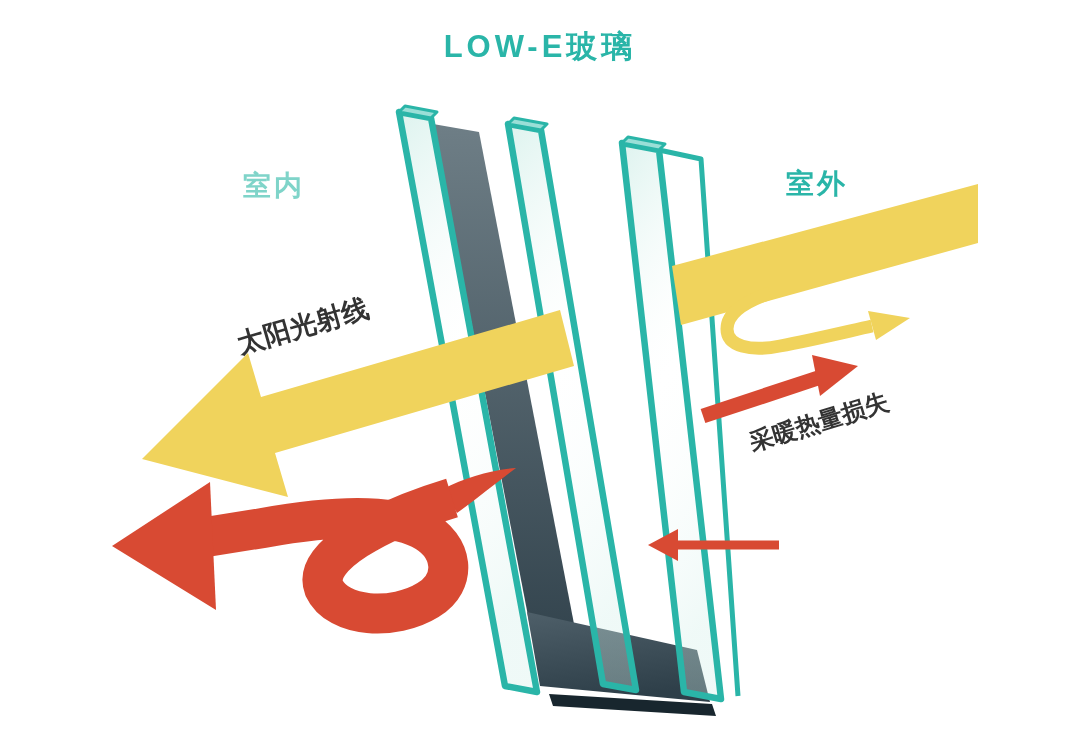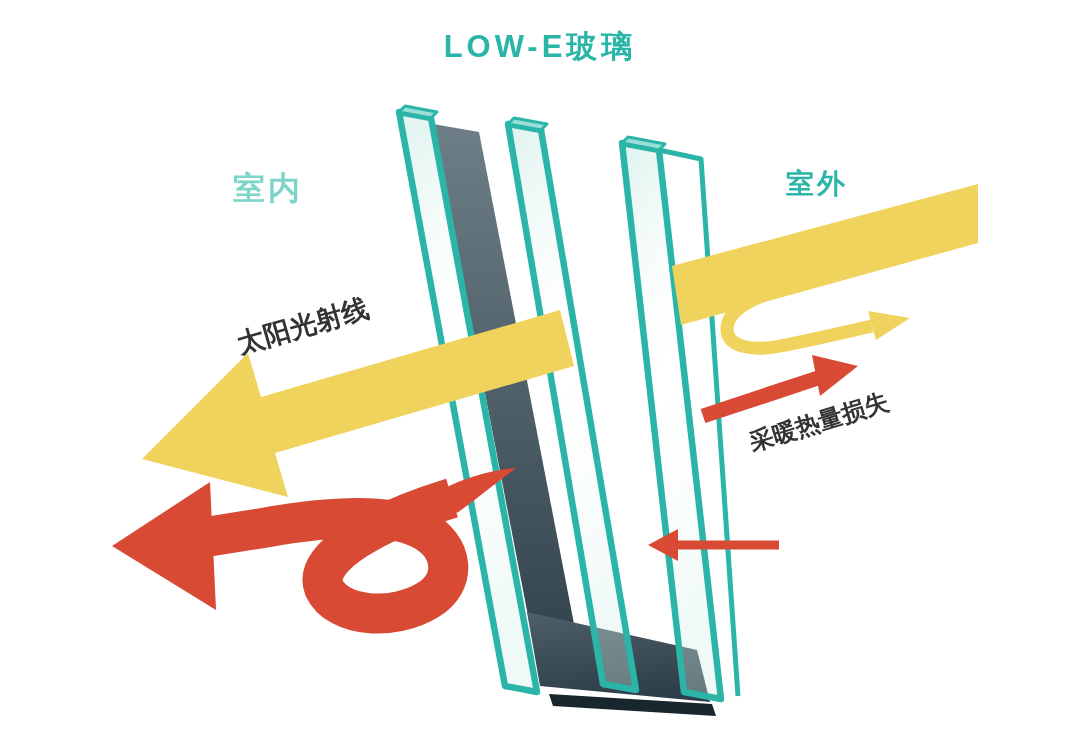--- a/index.html
+++ b/index.html
@@ -1,21 +1,21 @@
 <!DOCTYPE html>
 <html style="--teal: #2ab5a8; --light-teal: #7fd4c9; --yellow: #f0d35c; --red: #d84a33; --frame-light: #6e7e86; --frame-dark: #2e3f49; --frame-base: #18262e; --text-dark: #333333;"><head>
 <meta charset="utf-8">
 <style>
   html,body{margin:0;padding:0;background:#fff;}
   .stage{position:relative;width:1080px;height:719px;background:#fff;overflow:hidden;
          font-family:"Liberation Sans",sans-serif;}
   .stage svg{position:absolute;left:0;top:0;}
   .lbl{position:absolute;font-weight:bold;white-space:nowrap;}
   .title{left:0;right:0;top:26px;text-align:center;font-size:31px;letter-spacing:4px;color:var(--teal);}
-  .indoor{left:233px;top:167px;font-size:32px;letter-spacing:3px;color:var(--light-teal);}
+  .indoor{left:243px;top:167px;font-size:28px;letter-spacing:3px;color:var(--light-teal);}
   .outdoor{left:786px;top:165px;font-size:28px;letter-spacing:3px;color:var(--teal);}
   .solar{left:198px;top:308px;width:210px;text-align:center;font-size:27px;color:var(--text-dark);
          transform:rotate(-16deg);transform-origin:center;}
   .heatloss{left:712px;top:406px;width:214px;text-align:center;font-size:24px;color:var(--text-dark);
          transform:rotate(-17deg);transform-origin:center;}
   .argon{left:862px;top:528px;font-size:28px;letter-spacing:2px;color:var(--teal);}
 </style>
 </head>
 <body>
 

